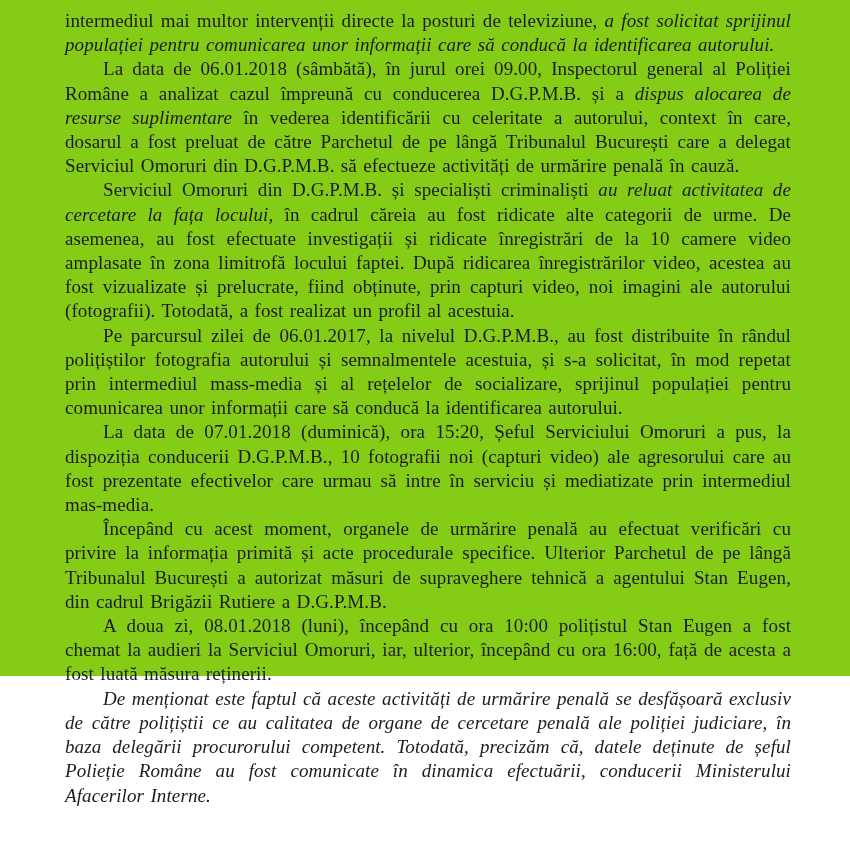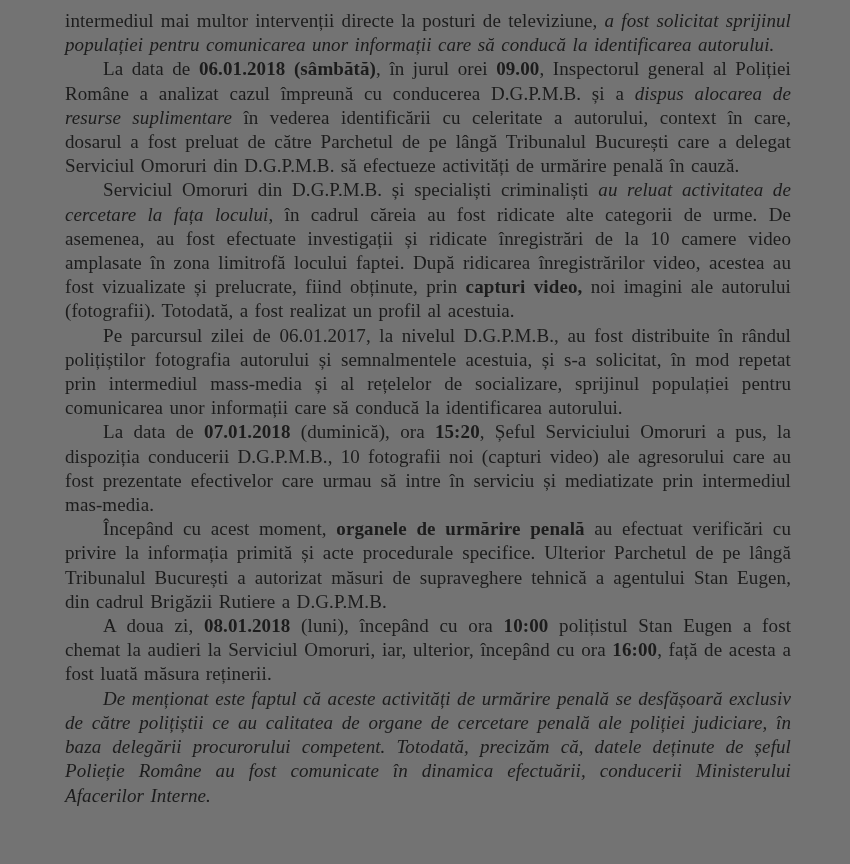--- a/index.html
+++ b/index.html
@@ -9,40 +9,40 @@
   }
   body {
     width: 850px;
     height: 864px;
     overflow: hidden;
     font-family: "Liberation Serif", "DejaVu Serif", serif;
   }
   .page {
     box-sizing: border-box;
     width: 850px;
-    height: 864px;
+    height: 676px;
     padding: 9px 59px 0 65px;
-    background: #737373;
+    background: #84cc16;
     color: #1c1c1c;
   }
   .doc-body p {
     margin: 0;
     font-size: 19px;
     line-height: 24.2px;
     text-align: justify;
     text-justify: inter-word;
     letter-spacing: 0.1px;
     word-spacing: 1.5px;
     color: #1c1c1c;
   }
   .doc-body p.indented {
     text-indent: 38px;
   }
   .seg-normal { font-style: normal; font-weight: normal; }
-  .seg-bold   { font-weight: bold; margin-top: 33px; }
+  .seg-bold   { font-weight: normal; margin-top: 33px; }
   .seg-italic { font-style: italic; }
 </style>
 </head>
 <body>
 
 <div class="page">
   <div class="doc-body" id="doc-body">
       <p class=""><span class="seg-normal">intermediul mai multor intervenții directe la posturi de televiziune, </span><span class="seg-italic">a fost solicitat sprijinul populației pentru comunicarea unor informații care să conducă la identificarea autorului.</span></p>
       <p class="indented"><span class="seg-normal">La data de </span><span class="seg-bold">06.01.2018 (sâmbătă)</span><span class="seg-normal">, în jurul orei </span><span class="seg-bold">09.00</span><span class="seg-normal">, Inspectorul general al Poliției Române a analizat cazul împreună cu conducerea D.G.P.M.B. și a </span><span class="seg-italic">dispus alocarea de resurse suplimentare</span><span class="seg-normal"> în vederea identificării cu celeritate a autorului, context în care, dosarul a fost preluat de către Parchetul de pe lângă Tribunalul București care a delegat Serviciul Omoruri din D.G.P.M.B. să efectueze activități de urmărire penală în cauză.</span></p>
       <p class="indented"><span class="seg-normal">Serviciul Omoruri din D.G.P.M.B. și specialiști criminaliști </span><span class="seg-italic">au reluat activitatea de cercetare la fața locului</span><span class="seg-normal">, în cadrul căreia au fost ridicate alte categorii de urme. De asemenea, au fost efectuate investigații și ridicate înregistrări de la 10 camere video amplasate în zona limitrofă locului faptei. După ridicarea înregistrărilor video, acestea au fost vizualizate și prelucrate, fiind obținute, prin </span><span class="seg-bold">capturi video,</span><span class="seg-normal"> noi imagini ale autorului (fotografii). Totodată, a fost realizat un profil al acestuia.</span></p>

